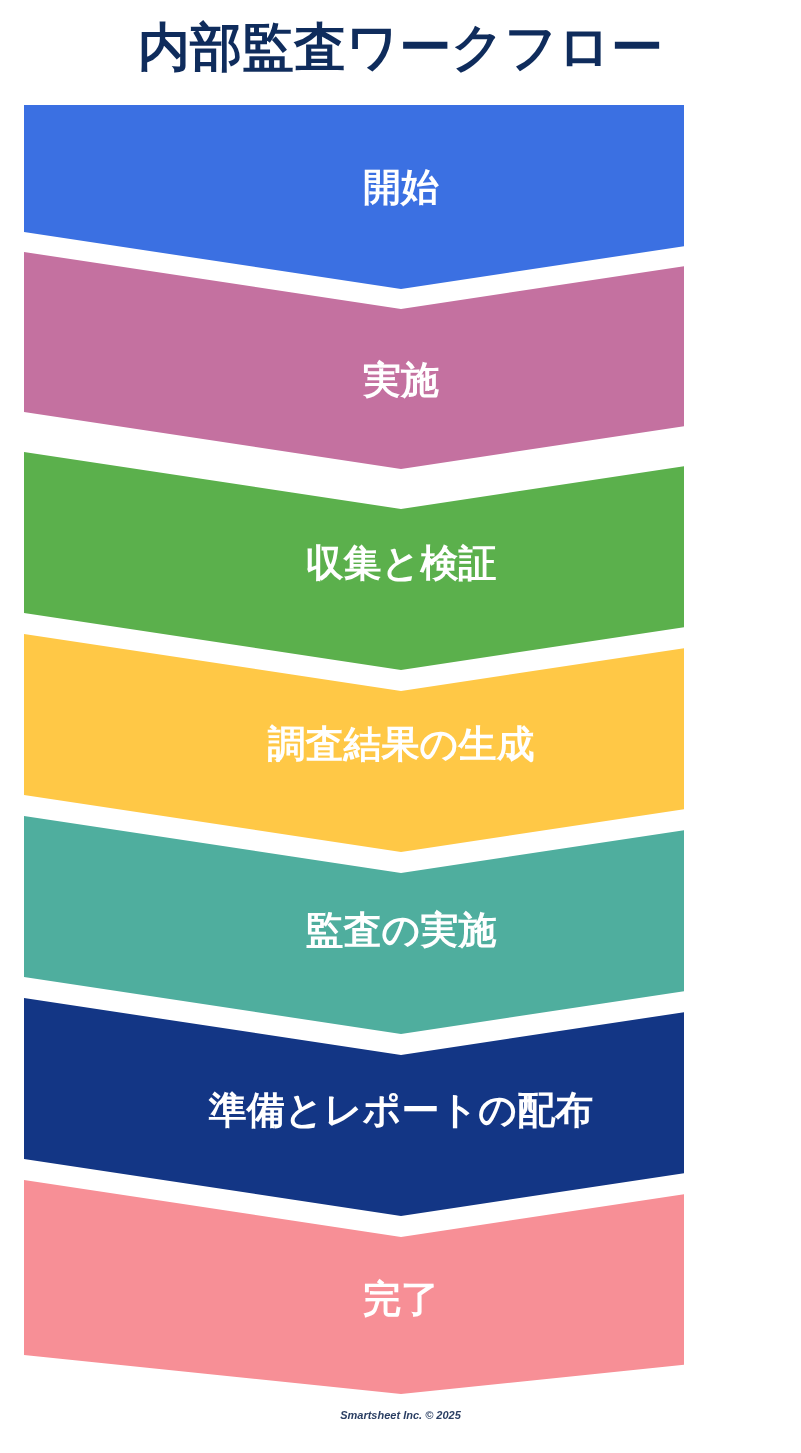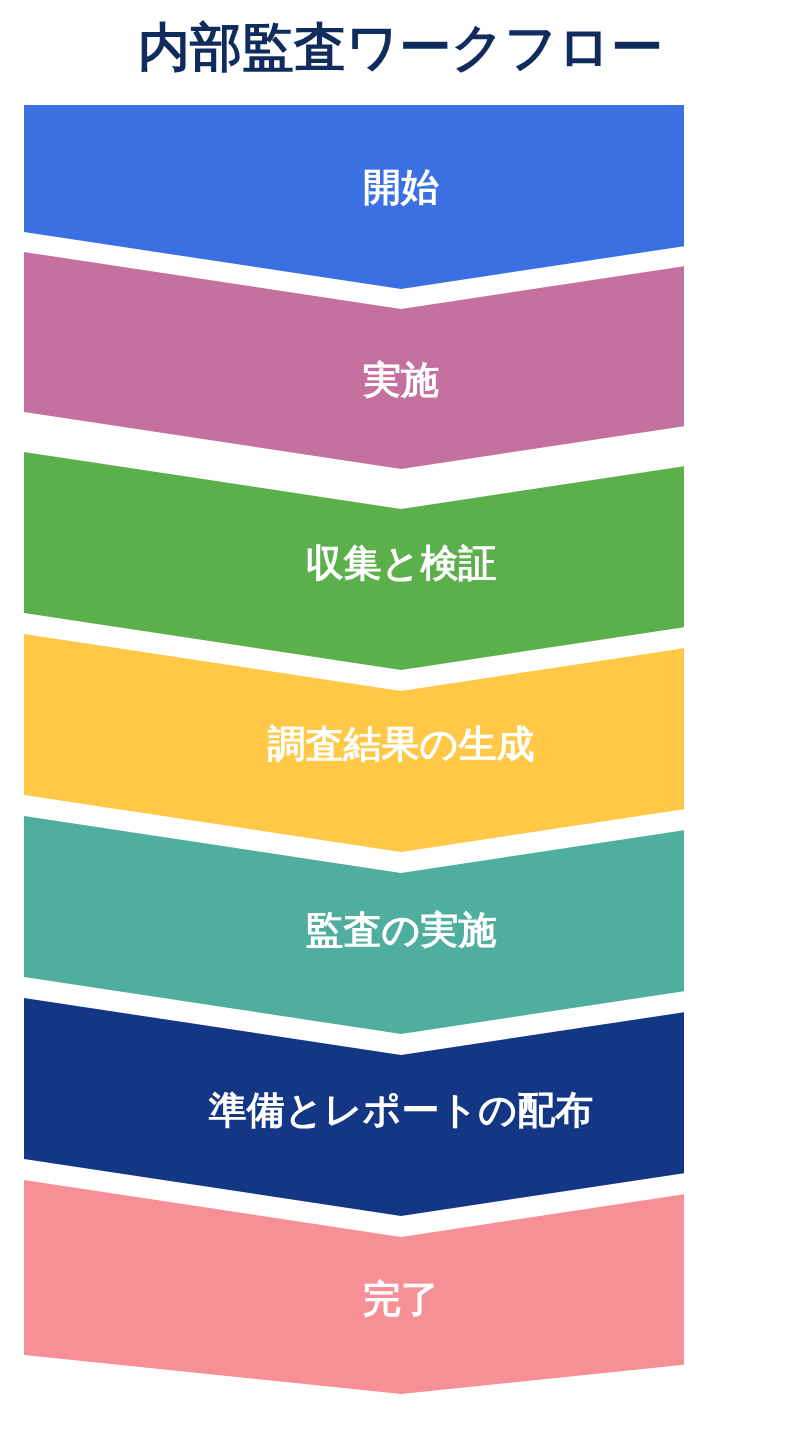--- a/index.html
+++ b/index.html
@@ -99,14 +99,15 @@
       <text class="funnel-label" x="401" y="1113">準備とレポートの配布</text>
     </g>
 
     <g>
       <polygon points="24,1180 401,1237 778,1180 778,1355 401,1394 24,1355" fill="#f78f96"></polygon>
       <text class="funnel-label" x="401" y="1302">完了</text>
     </g>
 
   </svg>
 
+  <div id="footer-credit">Smartsheet Inc. © 2025</div>
 
 </div>
 
 </body></html>

